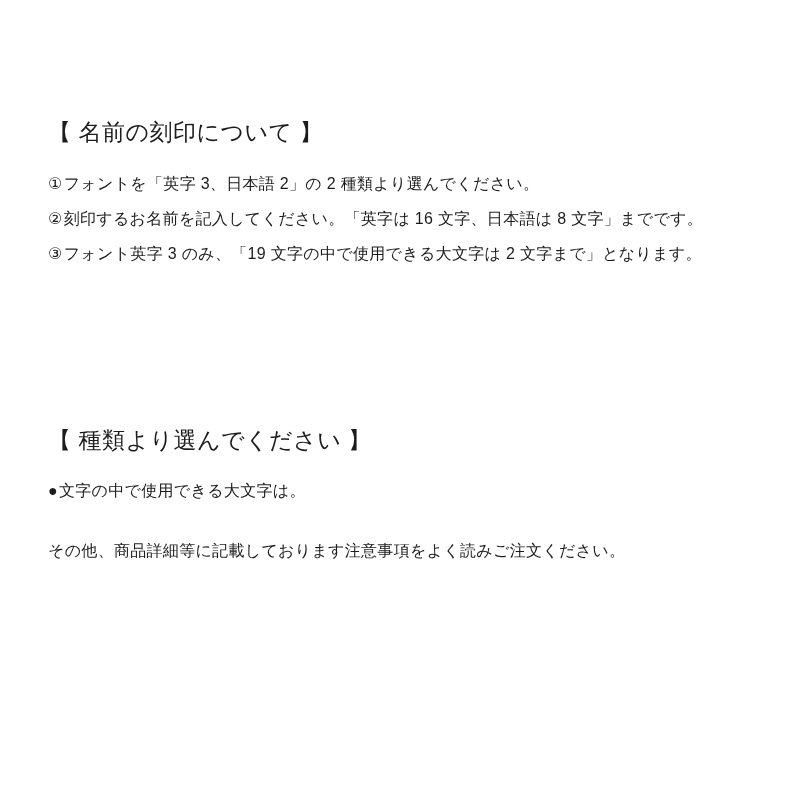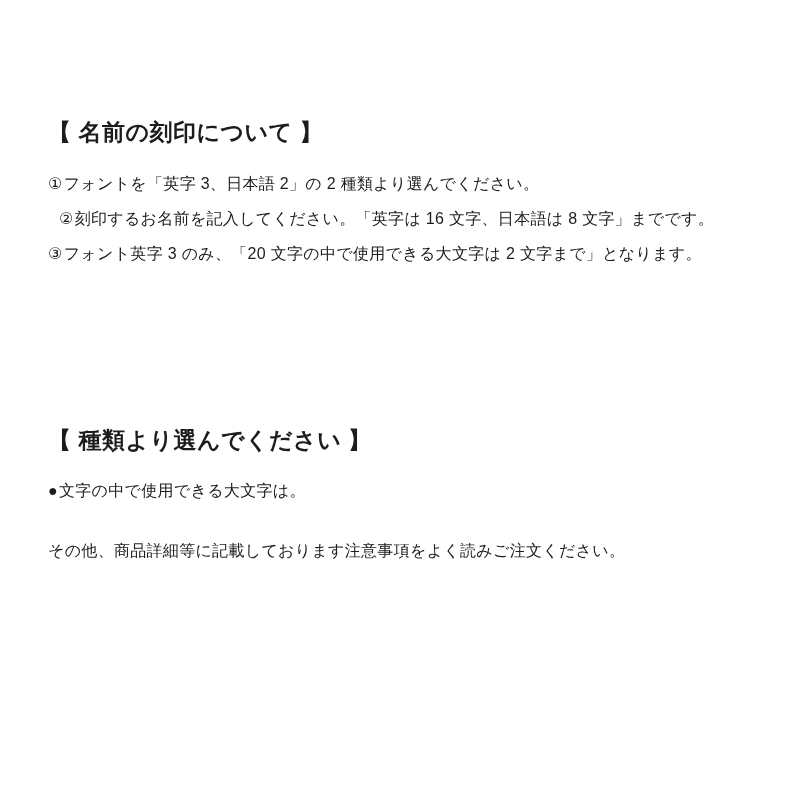--- a/index.html
+++ b/index.html
@@ -17,53 +17,53 @@
     -webkit-font-smoothing: antialiased;
   }
   .abs {
     position: absolute;
     left: 48px;
     white-space: nowrap;
   }
   .section-heading {
     font-size: 23px;
     letter-spacing: 0.5px;
-    font-weight: 700;
+    font-weight: 400;
   }
   .body-line {
     font-size: 16px;
     letter-spacing: 0.3px;
     font-weight: 400;
   }
   .marker {
     margin-right: 1px;
   }
   #heading-name      { top: 98px; }
   #item-1            { top: 174px; }
-  #item-2            { top: 209px; margin-left: 11px; }
+  #item-2            { top: 209px; }
   #item-3            { top: 244px; }
   #heading-notes     { top: 406px; }
   #bullet-line       { top: 481px; }
   #note-line         { top: 541px; }
 </style>
 </head>
 <body style="background: rgb(255, 255, 255); color: rgb(28, 28, 28);">
 
 <h2 id="heading-name" class="abs section-heading">【 名前の刻印について 】</h2>
 
 <div id="item-1" class="abs body-line">
   <span class="marker">①</span><span>フォントを「英字 3、日本語 2」の 2 種類より選んでください。</span>
 </div>
 
 <div id="item-2" class="abs body-line">
   <span class="marker">②</span><span>刻印するお名前を記入してください。「英字は 16 文字、日本語は 8 文字」までです。</span>
 </div>
 
 <div id="item-3" class="abs body-line">
-  <span class="marker">③</span><span>フォント英字 3 のみ、「20 文字の中で使用できる大文字は 2 文字まで」となります。</span>
+  <span class="marker">③</span><span>フォント英字 3 のみ、「19 文字の中で使用できる大文字は 2 文字まで」となります。</span>
 </div>
 
 <h2 id="heading-notes" class="abs section-heading">【 種類より選んでください 】</h2>
 
 <div id="bullet-line" class="abs body-line">
   <span class="marker">●</span><span>文字の中で使用できる大文字は。</span>
 </div>
 
 <div id="note-line" class="abs body-line">その他、商品詳細等に記載しております注意事項をよく読みご注文ください。</div>
 

